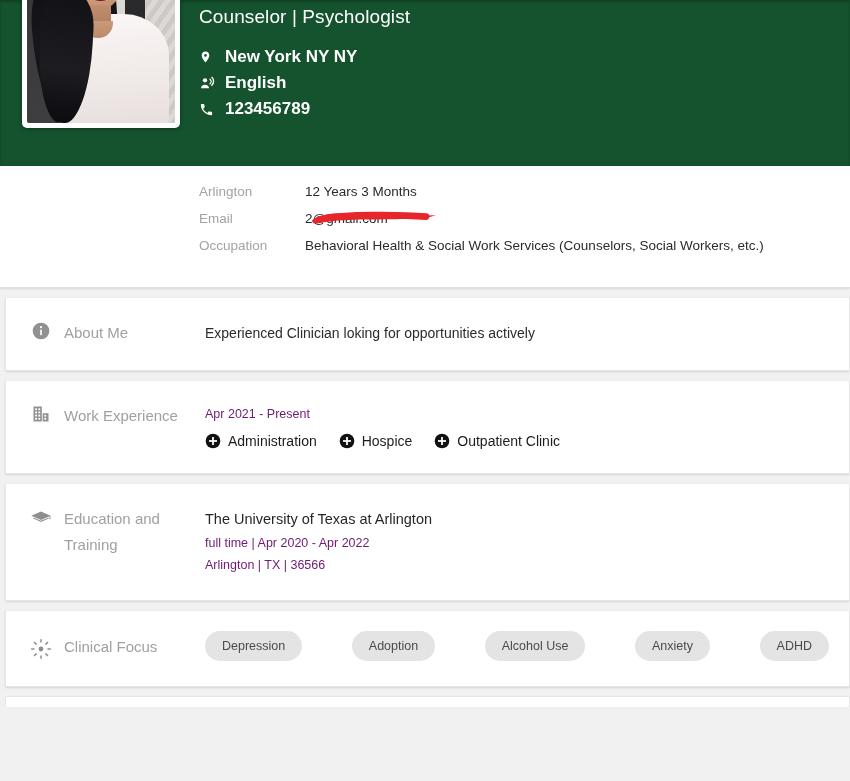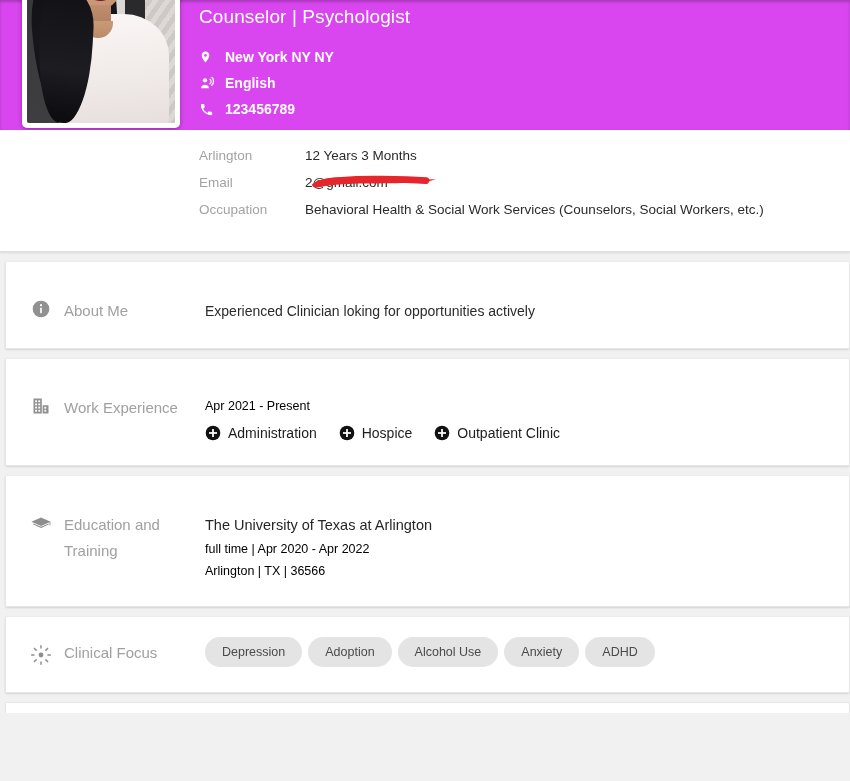--- a/index.html
+++ b/index.html
@@ -17,22 +17,22 @@
   .page {
     position: relative;
     width: 850px;
     height: 781px;
     background: #f1f1f1;
   }
 
   
   .profile-header {
     position: relative;
-    height: 130px;
-    background: #d946ef;
+    height: 166px;
+    background: #14532d;
     box-shadow: inset 0 2px 3px rgba(0,0,0,0.22);
     overflow: visible;
   }
   .header-photo-wrap {
     position: absolute;
     left: 22px;
     top: -42px;
     width: 158px;
     height: 170px;
     background: #ffffff;
@@ -142,21 +142,21 @@
     font-size: 19px;
     font-weight: 400;
     letter-spacing: .1px;
     margin: 0 0 14px 0;
     line-height: 26px;
   }
   .header-meta-row {
     display: flex;
     align-items: center;
     color: #ffffff;
-    font-size: 14px;
+    font-size: 17px;
     font-weight: 700;
     height: 26px;
     margin-bottom: 0px;
   }
   .header-meta-row .meta-icon {
     width: 20px;
     display: inline-flex;
     align-items: center;
     justify-content: flex-start;
     margin-right: 6px;
@@ -214,21 +214,21 @@
     top: -1px;
     width: 131px;
     height: 16px;
     pointer-events: none;
   }
 
   
   .section-inner {
     display: flex;
     align-items: flex-start;
-    padding: 36px 0 24px 0;
+    padding: 22px 0 24px 0;
   }
   .section-head {
     width: 199px;
     display: flex;
     align-items: flex-start;
     padding-left: 24px;
     box-sizing: border-box;
     flex: 0 0 199px;
   }
   .section-icon {
@@ -251,21 +251,21 @@
   .section-content {
     flex: 1 1 auto;
     padding-right: 20px;
   }
   .content-line-main {
     color: #262626;
     font-size: 14.5px;
     line-height: 26px;
   }
   .content-line-sub {
-    color: #000000;
+    color: #701a75;
     font-size: 12.5px;
     line-height: 22px;
   }
   .about-text {
     color: #2b2b2b;
     font-size: 14px;
     line-height: 20px;
     padding-top: 3px;
   }
 
@@ -289,20 +289,21 @@
     flex: 0 0 16px;
   }
 
   
   .chips {
     display: flex;
     align-items: center;
     flex-wrap: wrap;
     gap: 6px;
     padding-top: 1px;
+    justify-content: space-between;
   }
   .chip {
     background: #e4e4e4;
     color: #4a4a4a;
     font-size: 12.5px;
     border-radius: 18px;
     padding: 8px 17px;
     line-height: 14px;
     white-space: nowrap;
   }

